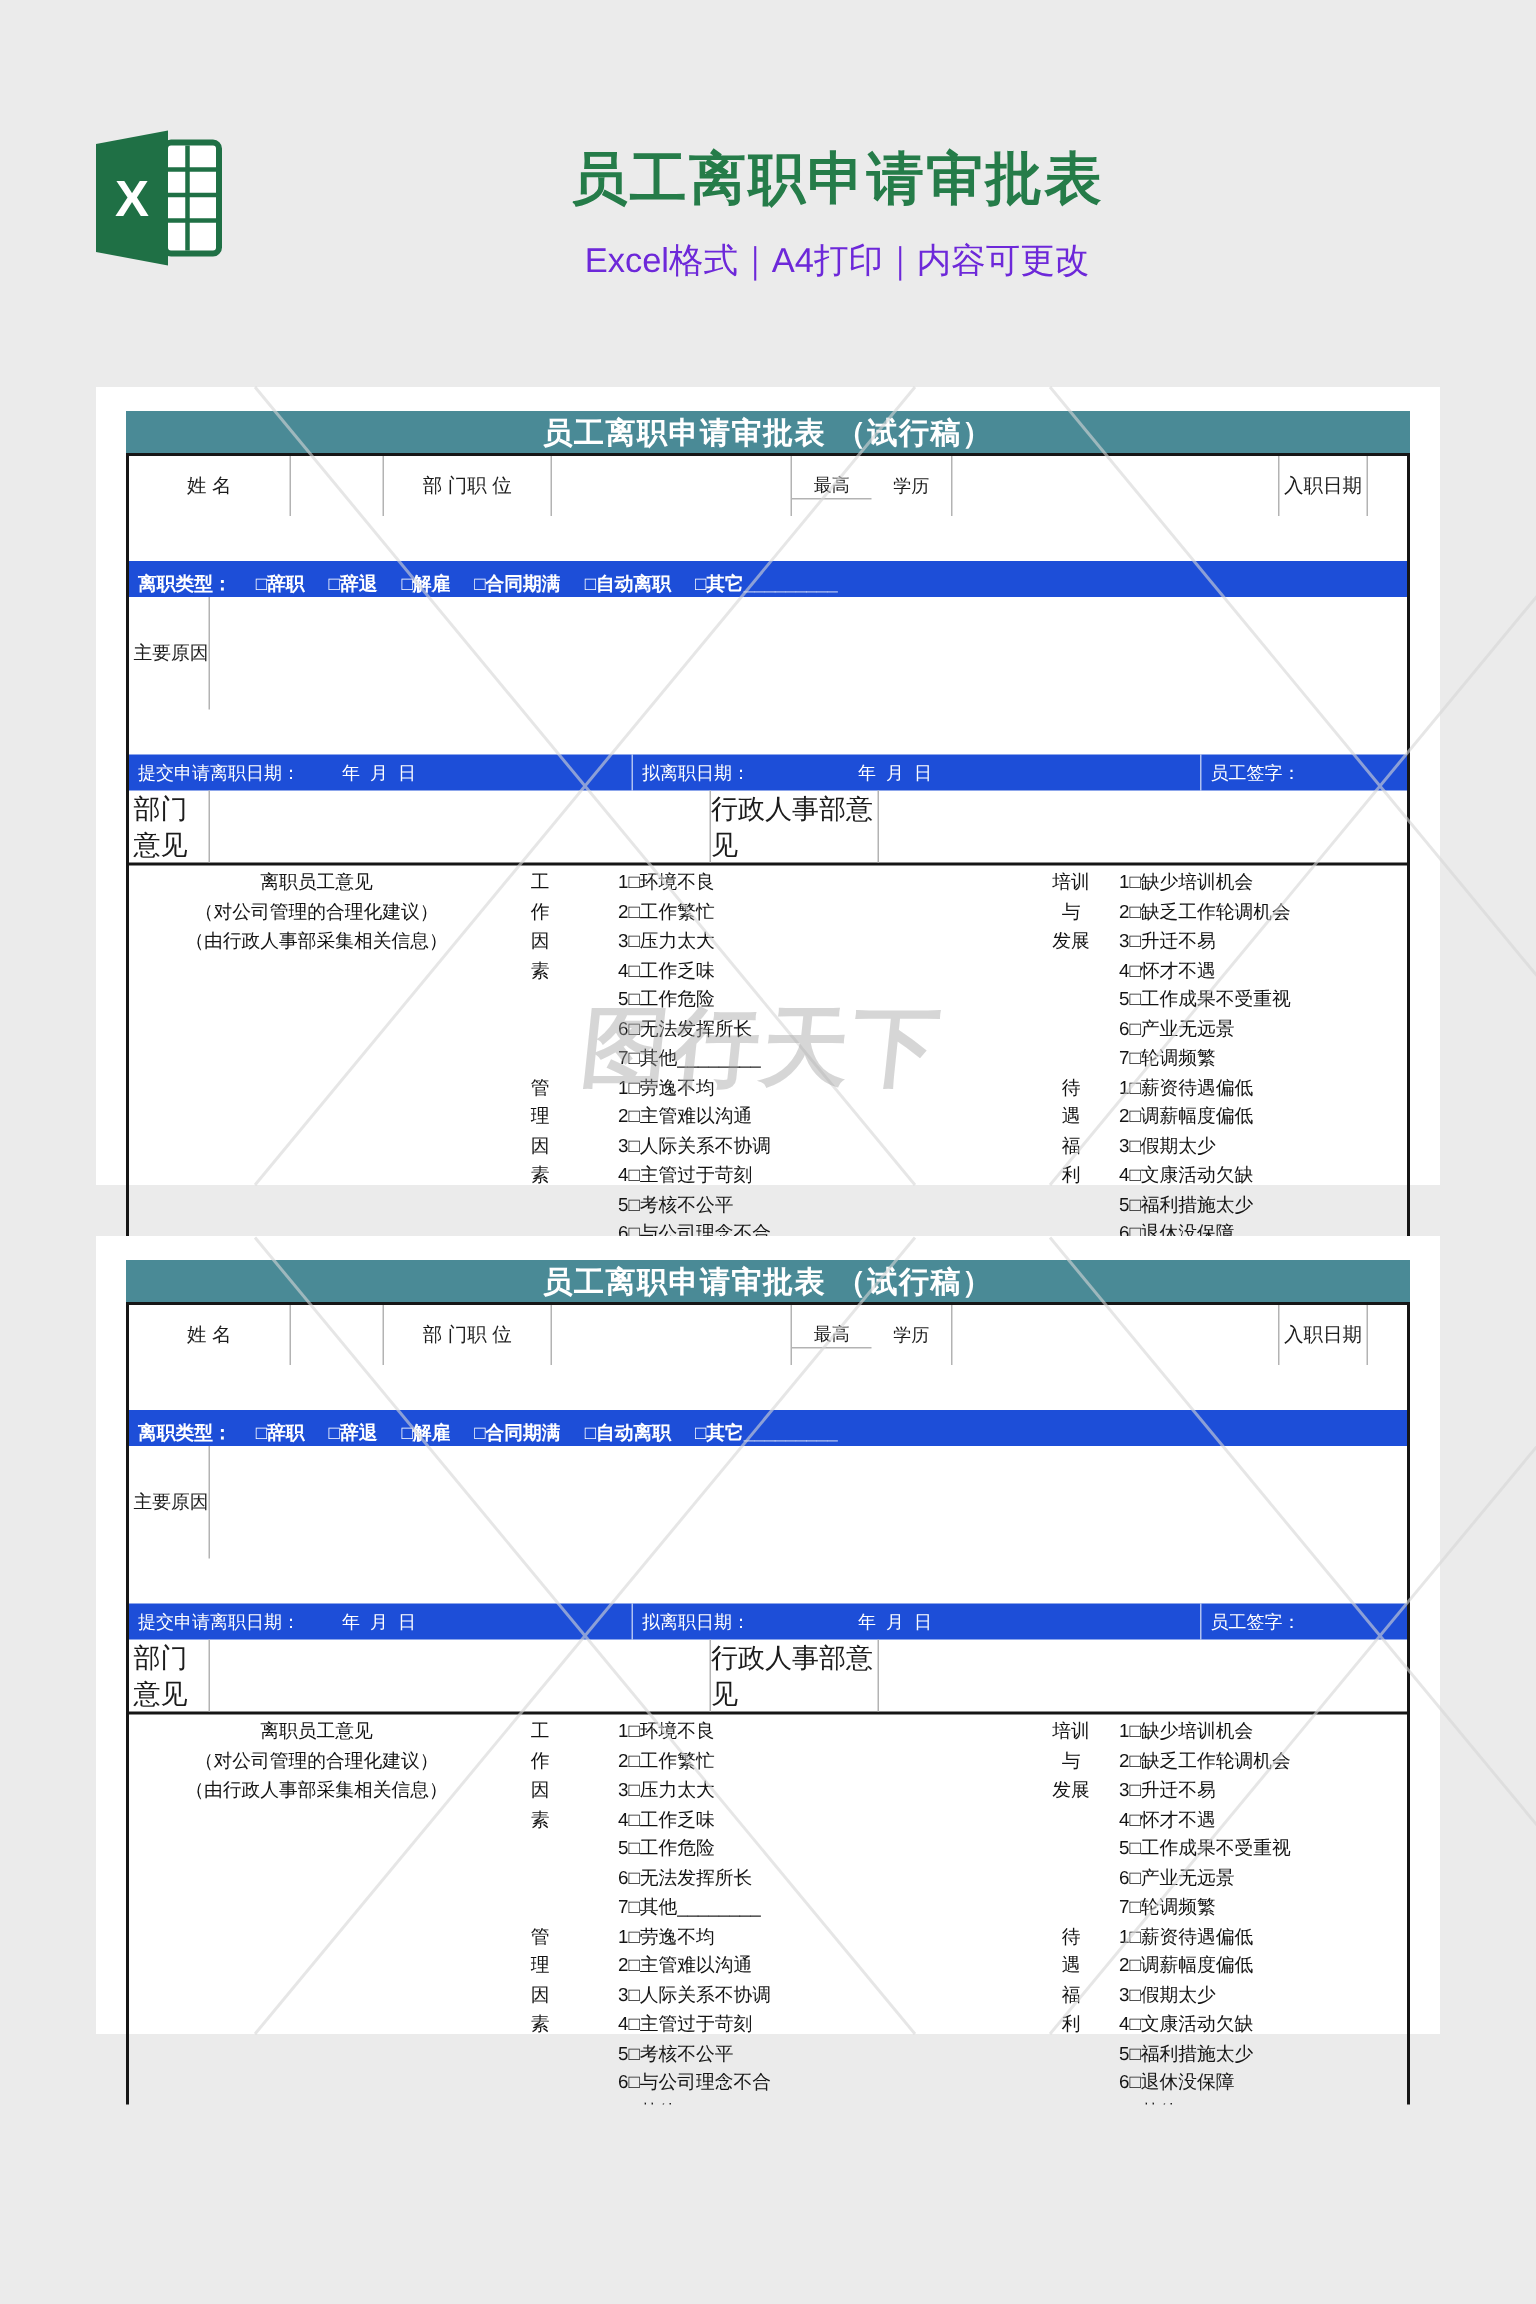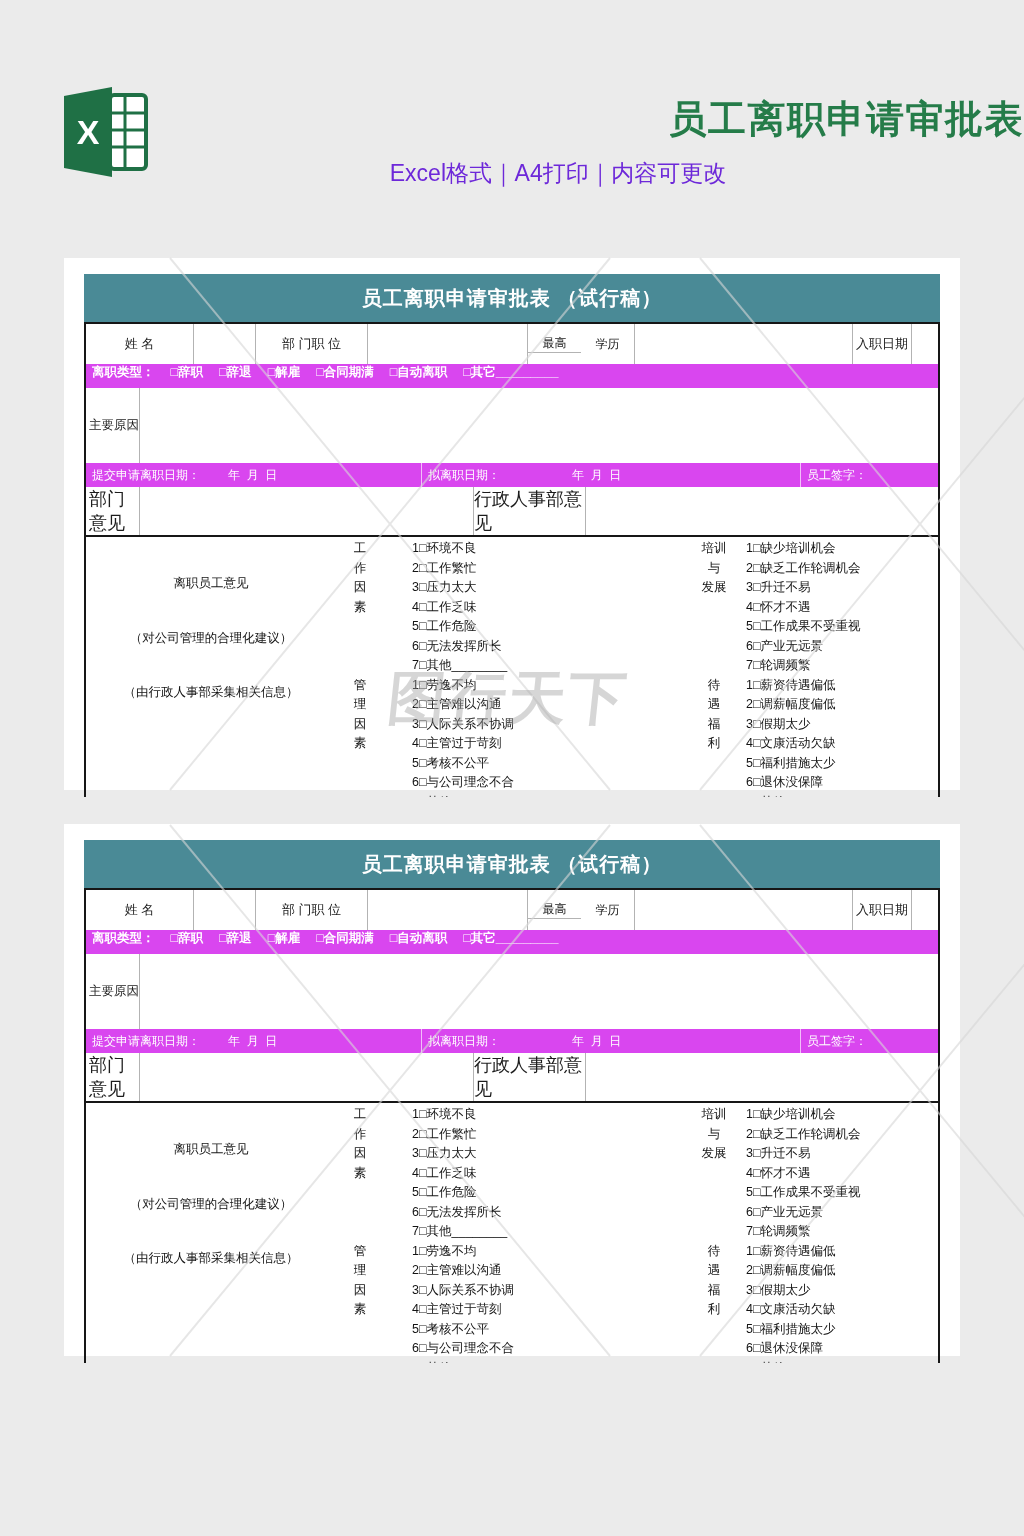--- a/index.html
+++ b/index.html
@@ -7,39 +7,39 @@
     width:1024px;height:1536px;overflow:hidden;position:relative;
     background:#ebebeb;
     font-family:"Liberation Sans","DejaVu Sans",sans-serif;
     color:#1c1c1c;
   }
   
   .page-header{position:relative;height:258px;}
   .xl-icon{position:absolute;left:64px;top:86px;width:92px;height:92px;}
   .header-text{position:absolute;left:0;top:94px;width:100%;box-sizing:border-box;
                padding-left:92px;text-align:center;}
-  .page-title{font-size:38px;font-weight:700;color:#257C49;letter-spacing:1.5px;text-align:right;}
+  .page-title{font-size:38px;font-weight:700;color:#257C49;letter-spacing:1.5px;}
   .page-subtitle{margin-top:13px;font-size:23px;color:#6d28d9;}
   
   .card{position:relative;width:856px;margin:0 auto;background:#fff;
         padding:16px 20px 0;height:516px;z-index:1;}
   .card.second{margin-top:34px;}
-  .bar{height:48px;background:#4A8A96;color:#fff;display:flex;align-items:center;
+  .bar{height:28px;background:#4A8A96;color:#fff;display:flex;align-items:center;
        justify-content:center;font-size:20px;font-weight:700;letter-spacing:1px;}
   .tbl{border:2px solid #161616;border-bottom:none;}
   
   .row1{display:grid;grid-template-columns:108px 62px 112px 160px 107px 1fr 59px 26px;
         height:40px;font-size:13px;}
   .row1 .cell{border-right:1px solid #b3b3b3;display:flex;align-items:center;justify-content:center;}
   .row1 .cell:last-child{border-right:none;}
   .edu{flex-direction:row;padding:0;align-items:stretch;}
   .edu .half{flex:1;display:flex;align-items:center;justify-content:center;font-size:12px;}
   .edu .half.top{border-bottom:1px solid #b3b3b3;}
   
-  .tealrow{background:#d946ef;color:#fff;display:flex;align-items:flex-start;}
+  .tealrow{background:#1d4ed8;color:#fff;display:flex;align-items:flex-end;margin-top:30px;}
   .typerow{height:24px;font-size:12.5px;font-weight:700;padding-left:6px;}
   .typerow .opt{margin-left:16px;white-space:pre;}
   .daterow{height:24px;font-size:12px;}
   .daterow .seg{display:flex;align-items:center;padding-left:6px;box-sizing:border-box;height:100%;}
   .seg1{width:335px;}
   .seg2{width:379px;border-left:1px solid rgba(255,255,255,.65);gap:44px;}
   .seg3{flex:1;border-left:1px solid rgba(255,255,255,.65);}
   .ymd{margin-left:28px;white-space:pre;}
   
   .reason{height:75px;display:flex;font-size:12.5px;}
@@ -48,21 +48,21 @@
   .oprow{height:48px;display:flex;font-size:18px;}
   .oprow .c1{width:54px;border-right:1px solid #b3b3b3;display:flex;align-items:center;
              padding-left:3px;box-sizing:border-box;}
   .oprow .c2{width:333px;border-right:1px solid #b3b3b3;}
   .oprow .c3{width:111px;border-right:1px solid #b3b3b3;display:flex;align-items:center;justify-content:center;}
   .oprow .c4{flex:1;}
   
   .survey{border-top:2px solid #161616;height:262px;overflow:hidden;display:flex;
           font-size:12.5px;color:#141414;padding-top:2px;box-sizing:border-box;}
   .s-intro{width:250px;text-align:center;}
-  .s-intro div{height:19.5px;line-height:19.5px;margin-top:35px;}
+  .s-intro div{height:19.5px;line-height:19.5px;}
   .s-left{width:354px;}
   .s-right{flex:1;}
   .srow{display:flex;height:19.5px;line-height:19.5px;}
   .scat{width:48px;text-align:center;}
   .s-left .sit{padding-left:28px;}
   .s-right .sit{padding-left:8px;}
   
   .overlay{position:absolute;left:0;top:0;width:1024px;height:1536px;z-index:2;pointer-events:none;}
   .wm-text{position:absolute;left:388px;top:660px;font-size:58px;font-weight:700;
            color:#a0a0a0;opacity:.42;transform:skewX(-6deg);letter-spacing:2px;}

